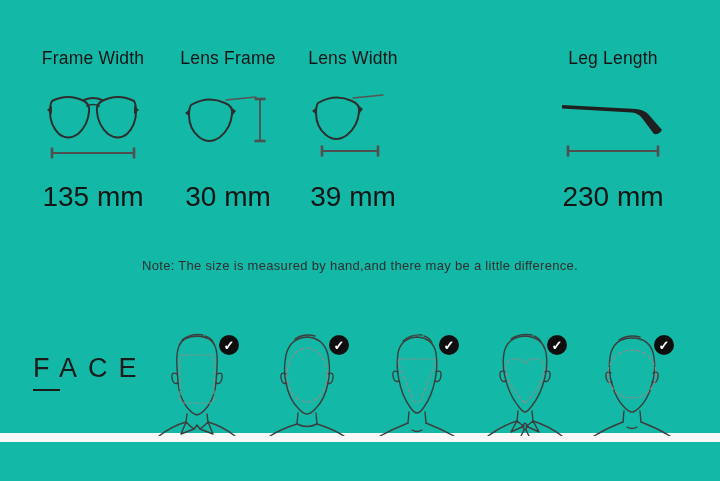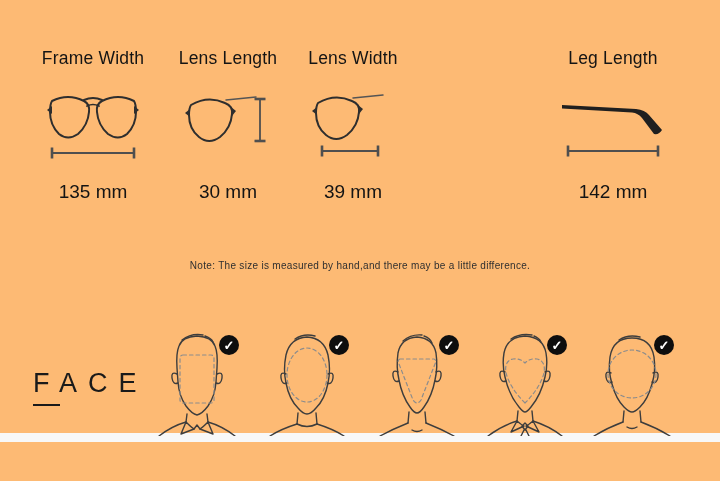--- a/index.html
+++ b/index.html
@@ -1,43 +1,43 @@
 <!DOCTYPE html>
 <html><head>
 <meta charset="utf-8">
 <style>
   * { margin:0; padding:0; box-sizing:border-box; }
   html,body { background:#ffffff; }
   body { font-family:"Liberation Sans", sans-serif; }
   .canvas {
     position:relative; width:720px; height:481px;
-    background:#fdba74; overflow:hidden; color:#161616;
+    background:#14b8a6; overflow:hidden; color:#161616;
   }
   
   .spec-col {
     position:absolute; top:44px; width:150px; height:190px;
     display:flex; flex-direction:column; align-items:center;
   }
   .spec-label {
     margin-top:4px; font-size:17.5px; color:#141414; letter-spacing:.2px;
     white-space:nowrap;
   }
   .spec-diagram { margin-top:16px; width:130px; height:80px; }
   .spec-value {
-    margin-top:16px; font-size:19px; color:#141414; white-space:nowrap;
+    margin-top:16px; font-size:28px; color:#141414; white-space:nowrap;
   }
   
   .note {
     position:absolute; top:254px; left:0; width:720px;
-    text-align:center; font-size:10px; color:#2f2f2f; line-height:23px;
+    text-align:center; font-size:13px; color:#2f2f2f; line-height:23px;
     letter-spacing:.3px;
   }
   
   .face-heading {
-    position:absolute; left:33px; top:355px; color:#1a1a1a;margin-top:15px;
+    position:absolute; left:33px; top:355px; color:#1a1a1a;
   }
   .face-heading-text {
     font-size:27px; font-weight:300; letter-spacing:11px; line-height:27px;
   }
   .face-heading-underline {
     width:27px; height:2px; background:#1a1a1a; margin-top:7px;
   }
   .face-fig {
     position:absolute; top:330px; width:100px; height:106px; z-index:1;
   }
@@ -75,21 +75,21 @@
       <polygon points="19,25 24,21 24,29" fill="#2e2e2e"></polygon>
       <polygon points="111,25 106,21 106,29" fill="#2e2e2e"></polygon>
       <line class="ruler" x1="24" y1="68" x2="106" y2="68"></line>
       <line class="ruler-cap" x1="24" y1="62.5" x2="24" y2="73.5"></line>
       <line class="ruler-cap" x1="106" y1="62.5" x2="106" y2="73.5"></line>
     </svg>
     <div class="spec-value">135 mm</div>
   </div>
 
   <div class="spec-col" style="left:153px">
-    <div class="spec-label">Lens Length</div>
+    <div class="spec-label">Lens Frame</div>
     <svg class="spec-diagram" viewBox="0 0 130 80">
       <path class="gl" d="M28,20 Q45,10 62,18 Q70,21 69,29 Q68,43 57,52 Q46,60 36,52 Q26,44 26,30 Q26,23 28,20 Z"></path>
       <polygon points="22,28 27,24 27,32" fill="#2e2e2e"></polygon>
       <polygon points="73,26 68,22 69,31" fill="#2e2e2e"></polygon>
       <line class="gl-thin" x1="63" y1="15" x2="93" y2="12"></line>
       <line class="ruler" x1="97" y1="14" x2="97" y2="56"></line>
       <line class="ruler-cap" x1="91.5" y1="14" x2="102.5" y2="14"></line>
       <line class="ruler-cap" x1="91.5" y1="56" x2="102.5" y2="56"></line>
     </svg>
     <div class="spec-value">30 mm</div>
@@ -111,21 +111,21 @@
 
 
   <div class="spec-col" style="left:538px">
     <div class="spec-label">Leg Length</div>
     <svg class="spec-diagram" viewBox="0 0 130 80">
       <path d="M14,20 L88,24 Q97,25 101,30 L114,45 Q111,50 106,49 L94,33 Q90,28 84,27.5 L14,23.5 Z" fill="#1f1f1f"></path>
       <line class="ruler" x1="20" y1="66" x2="110" y2="66"></line>
       <line class="ruler-cap" x1="20" y1="60.5" x2="20" y2="71.5"></line>
       <line class="ruler-cap" x1="110" y1="60.5" x2="110" y2="71.5"></line>
     </svg>
-    <div class="spec-value">142 mm</div>
+    <div class="spec-value">230 mm</div>
   </div>
 
   <div class="note">
     <div>Note: The size is measured by hand,and there may be a little difference.</div>
   </div>
 
   <div class="bottom-edge"></div>
 
   <div class="face-heading">
     <div class="face-heading-text">FACE</div>

